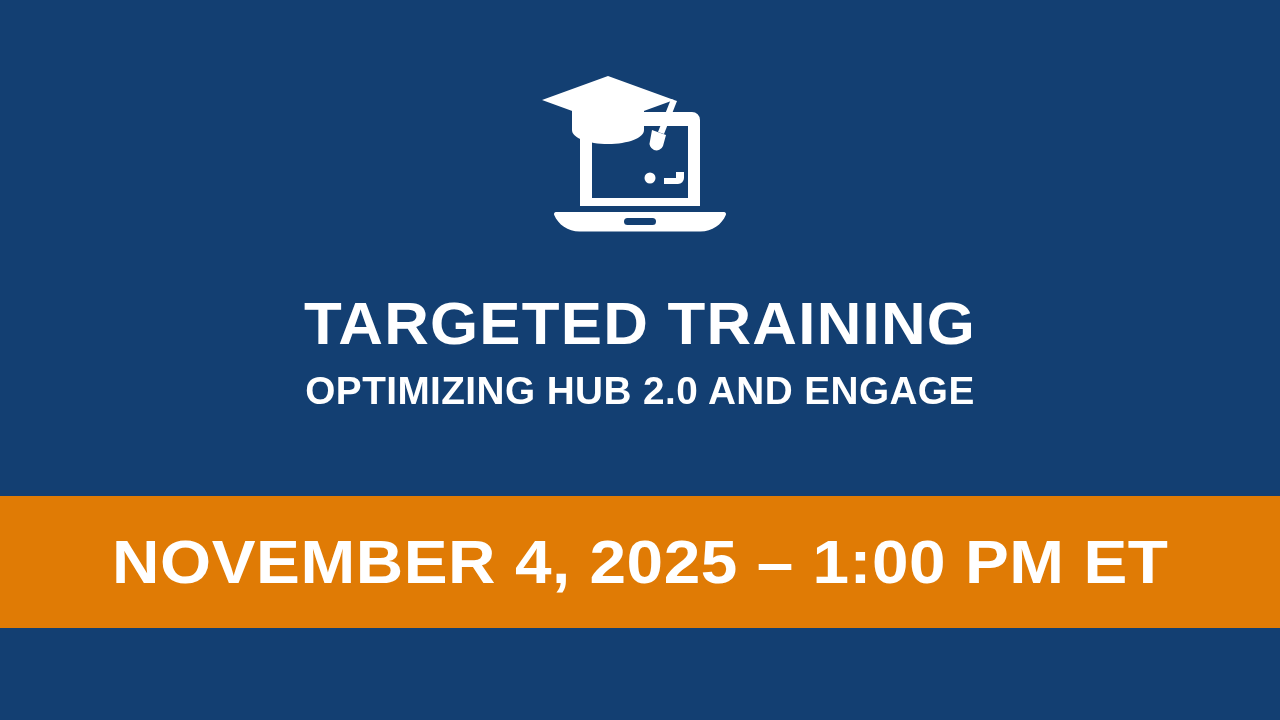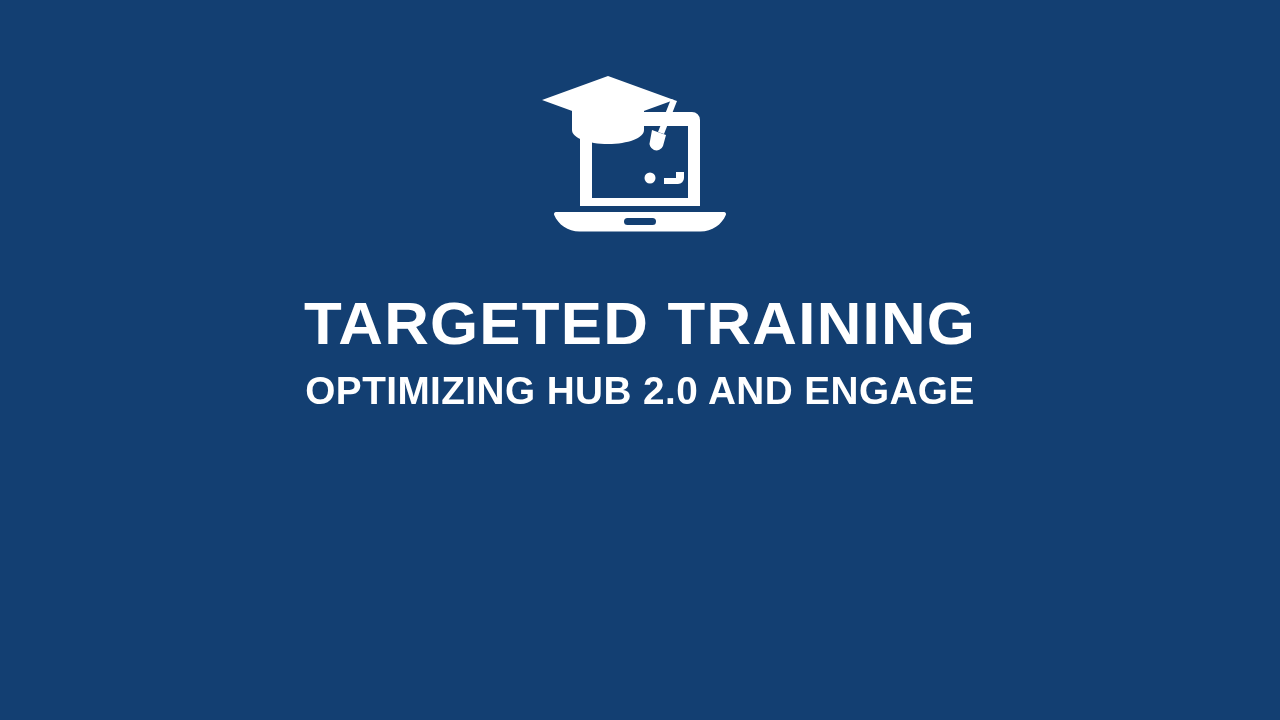--- a/index.html
+++ b/index.html
@@ -189,16 +189,19 @@
       </svg>
     </div>
 
     <div class="title-block">
       <h1 class="main-title">TARGETED TRAINING</h1>
       <h2 class="sub-title">OPTIMIZING HUB 2.0 AND ENGAGE</h2>
     </div>
 
   </div>
 
+  <div class="date-band">
+    <p class="date-text">NOVEMBER 4, 2025 – 1:00 PM ET</p>
+  </div>
 
   <div class="footer-strip"></div>
 
 </div>
 
 </body></html>

